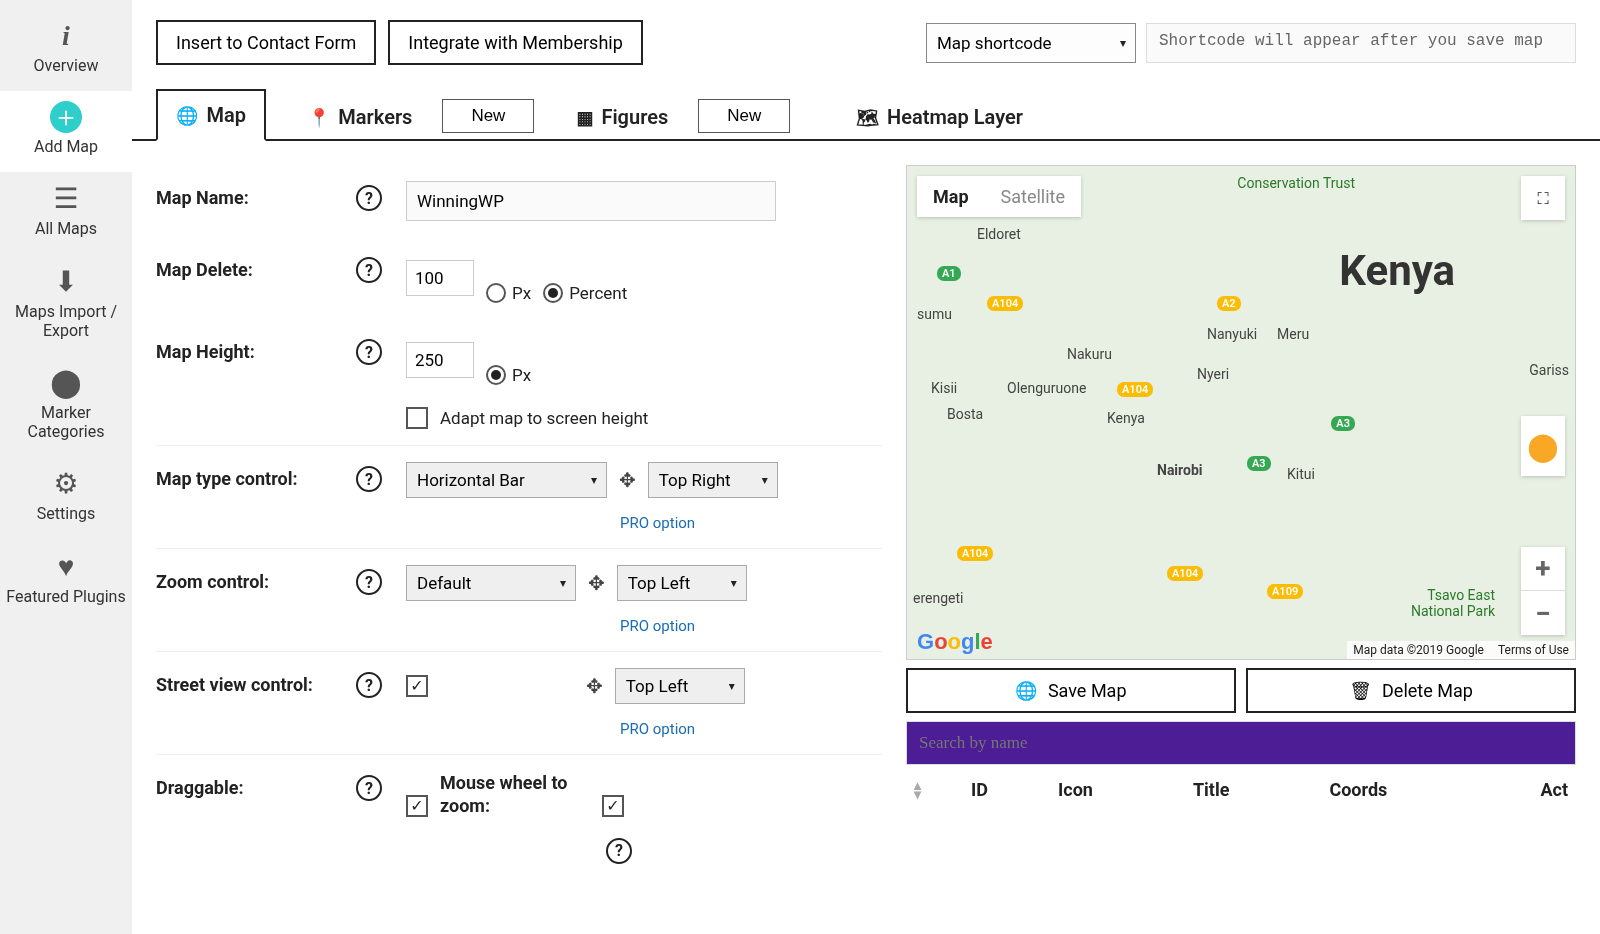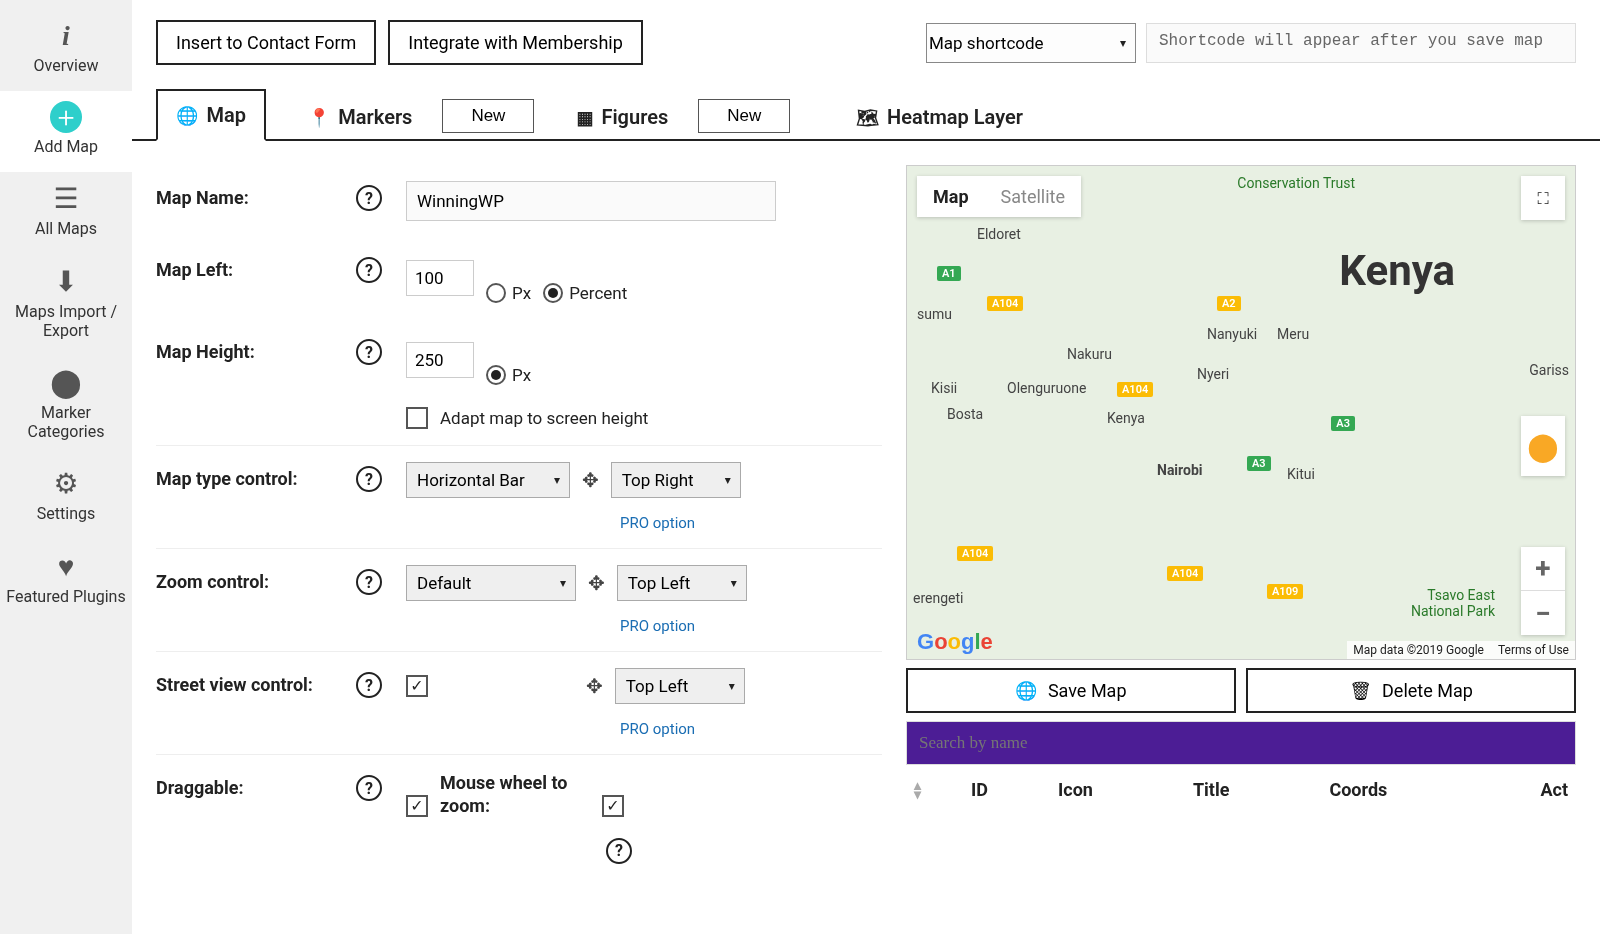--- a/index.html
+++ b/index.html
@@ -15,21 +15,21 @@
 .side-item.active .side-icon { color: #2ecfcb; }
 .side-label { display: block; line-height: 1.2; }
 
 
 .main { flex: 1; background: #fff; padding: 20px 0 0 0; overflow: hidden; }
 
 
 .topbar { display: flex; align-items: center; padding: 0 24px 18px 24px; gap: 12px; }
 .btn-outline { border: 2px solid #222; background: #fff; padding: 10px 18px; font-size: 18px; cursor: pointer; font-family: inherit; }
 .top-right { margin-left: auto; display: flex; gap: 10px; align-items: center; }
-.select-box { border: 1px solid #888; background: #fdfdfd; padding: 8px 28px 8px 2px; font-size: 17px; min-width: 210px; height: 40px; font-family: inherit; appearance: none; position: relative; }
+.select-box { border: 1px solid #888; background: #fdfdfd; padding: 8px 28px 8px 10px; font-size: 17px; min-width: 210px; height: 40px; font-family: inherit; appearance: none; position: relative; }
 .select-wrap { position: relative; display: inline-block; }
 .select-wrap::after { content: "▾"; position: absolute; right: 10px; top: 50%; transform: translateY(-50%); pointer-events: none; font-size: 12px; }
 .shortcode-box { border: 1px solid #ddd; background: #fafafa; padding: 8px 12px; font-family: "Courier New", monospace; font-size: 16px; color: #666; width: 430px; height: 40px; white-space: nowrap; overflow: hidden; }
 
 
 .tabs { display: flex; align-items: flex-end; padding: 0 24px; border-bottom: 2px solid #222; gap: 24px; height: 58px; }
 .tab { display: flex; align-items: center; gap: 8px; padding: 12px 18px; cursor: pointer; font-size: 20px; font-weight: 600; position: relative; top: 2px; }
 .tab.active { border: 2px solid #222; border-bottom: 2px solid #fff; background: #fff; }
 .tab-icon { font-size: 18px; }
 .tab-new { border: 1px solid #555; padding: 6px 28px; font-size: 17px; cursor: pointer; margin-left: -12px; position: relative; top: -6px; background: #fff; }
@@ -74,21 +74,21 @@
 .pegman { top: 250px; right: 10px; width: 44px; height: 60px; font-size: 28px; color: #f9a825; }
 .zoom-ctrl { bottom: 24px; right: 10px; width: 44px; display: flex; flex-direction: column; }
 .zoom-btn { width: 44px; height: 44px; font-size: 28px; font-weight: 700; color: #666; display: flex; align-items: center; justify-content: center; }
 .zoom-btn:first-child { border-bottom: 1px solid #ddd; }
 .map-credits { position: absolute; bottom: 0; right: 0; background: rgba(255,255,255,0.8); font-size: 12px; padding: 2px 6px; display: flex; gap: 14px; }
 .glogo { position: absolute; bottom: 4px; left: 10px; font-size: 22px; font-weight: 700; font-family: arial; }
 .glogo span:nth-child(1){color:#4285F4}.glogo span:nth-child(2){color:#EA4335}.glogo span:nth-child(3){color:#FBBC05}.glogo span:nth-child(4){color:#4285F4}.glogo span:nth-child(5){color:#34A853}.glogo span:nth-child(6){color:#EA4335}
 
 .kenya-label { position: absolute; top: 80px; right: 120px; font-size: 42px; font-weight: 700; color: #333; }
 .city { position: absolute; font-size: 14px; color: #444; }
-.road-badge { position: absolute; background: #fbbc05; color: #fff; font-size: 11px; padding: 1px 5px; border-radius: 2px; font-weight: 600; }
+.road-badge { position: absolute; background: #fbbc05; color: #fff; font-size: 11px; padding: 1px 5px; border-radius: 7px; font-weight: 600; }
 .road-badge.green { background: #34a853; }
 
 
 .map-actions { display: flex; gap: 10px; margin-top: 8px; }
 .map-act-btn { flex: 1; border: 2px solid #222; background: #fff; padding: 10px; font-size: 18px; display: flex; align-items: center; justify-content: center; gap: 10px; cursor: pointer; font-family: inherit; }
 
 
 .search-row { margin-top: 8px; }
 .search-input { width: 100%; border: 1px solid #ddd; background: #4c1d95; padding: 10px 12px; font-size: 17px; height: 44px; font-family: Liberation Serif, serif; color: #888; }
 .tbl-head { display: flex; align-items: center; padding: 14px 8px; gap: 40px; font-size: 18px; font-weight: 700; }
@@ -171,21 +171,21 @@
 
         <div class="field-row no-border">
           <div class="field-label">Map Name:</div>
           <span class="help-icon">?</span>
           <div class="field-ctrl">
             <input class="text-input" value="WinningWP" style="">
           </div>
         </div>
 
         <div class="field-row no-border">
-          <div class="field-label">Map Left:</div>
+          <div class="field-label">Map Delete:</div>
           <span class="help-icon">?</span>
           <div class="field-ctrl">
             <input class="num-input" value="100" style="">
             <label class="radio-wrap">
                 <span class="radio-dot"></span>
                 <span>Px</span>
               </label>
             <label class="radio-wrap">
                 <span class="radio-dot checked"></span>
                 <span>Percent</span>
@@ -206,21 +206,21 @@
               <span class="check-box"></span>
               <span style="font-size:17px">Adapt map to screen height</span>
             </div>
           </div>
         </div>
 
         <div class="field-row">
           <div class="field-label">Map type control:</div>
           <span class="help-icon">?</span>
           <div class="field-ctrl">
-            <div class="select-wrap"><select class="ctrl-select" style="width:164px"><option>Horizontal Bar</option></select></div>
+            <div class="select-wrap"><select class="ctrl-select" style="width:201px"><option>Horizontal Bar</option></select></div>
             <span class="move-icon">✥</span>
             <div class="select-wrap"><select class="ctrl-select" style="width:130px"><option>Top Right</option></select></div>
             <div class="pro-link">PRO option</div>
           </div>
         </div>
 
         <div class="field-row">
           <div class="field-label">Zoom control:</div>
           <span class="help-icon">?</span>
           <div class="field-ctrl">

